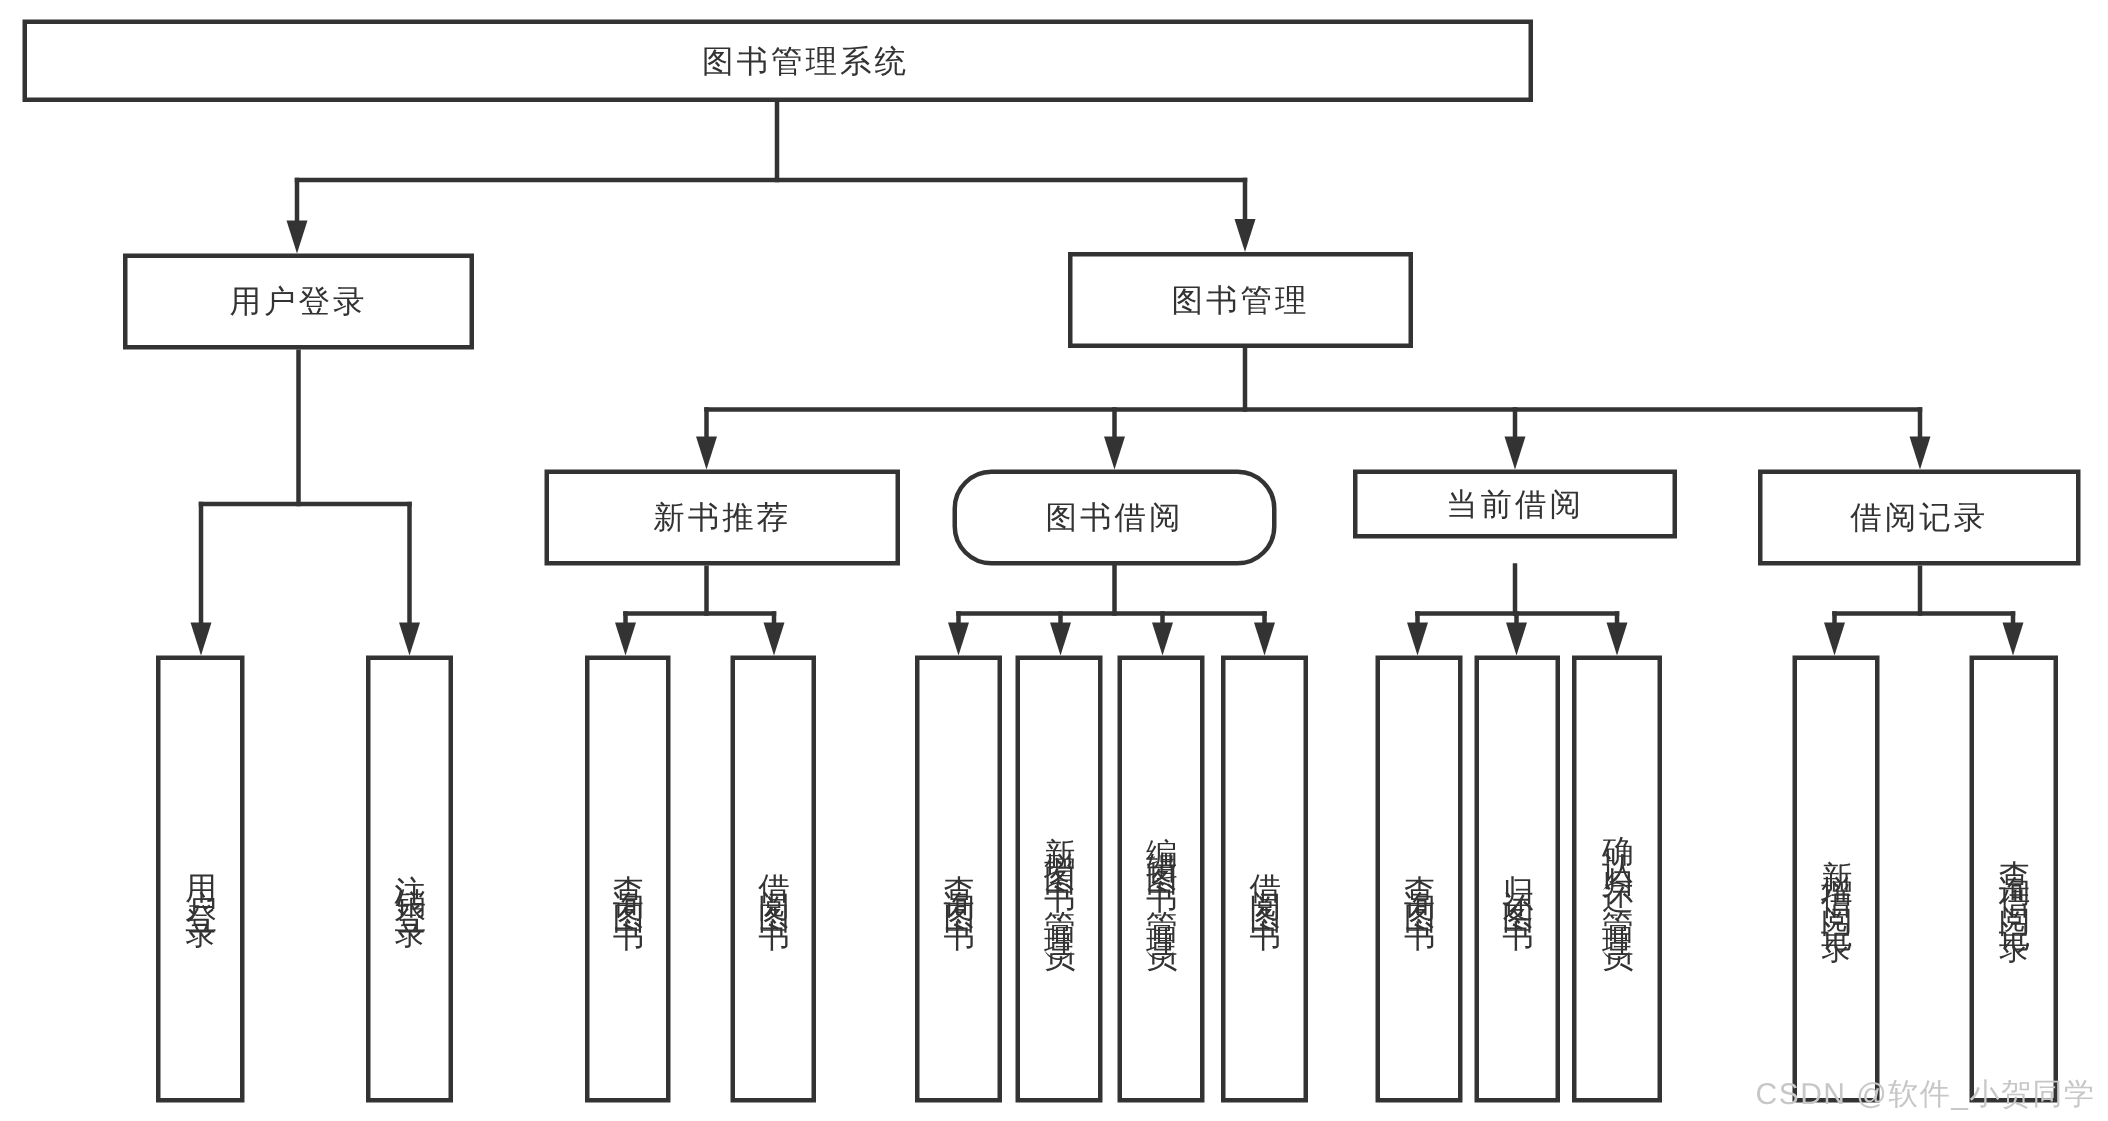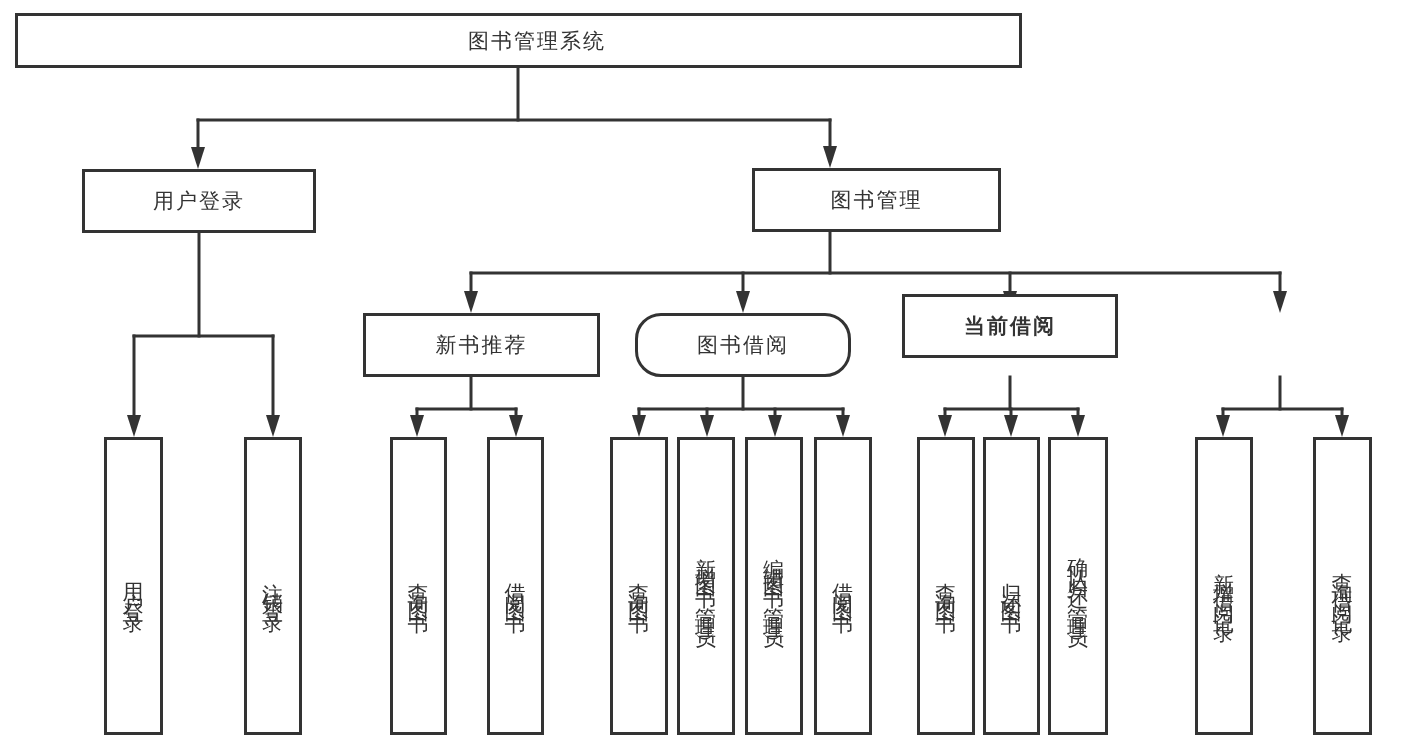--- a/index.html
+++ b/index.html
@@ -138,25 +138,26 @@
     <line x1="1223" y1="409" x2="1342" y2="409"></line>
     <line x1="1223" y1="409" x2="1223" y2="415"></line>
       <polygon points="1216,415 1230,415 1223,437"></polygon>
     <line x1="1342" y1="409" x2="1342" y2="415"></line>
       <polygon points="1335,415 1349,415 1342,437"></polygon>
   </svg>
 
   <div class="node" style="left:15px; top:13px; width:1007px; height:55px;padding-left:37px;">图书管理系统</div>
 
   <div class="node" style="left:82px; top:169px; width:234px; height:64px;">用户登录</div>
-  <div class="node" style="left:712px; top:168px; width:249px; height:64px;margin-left:40px;">图书管理</div>
+  <div class="node" style="left:712px; top:168px; width:230px; height:64px;">图书管理</div>
 
   <div class="node" style="left:363px; top:313px; width:237px; height:64px;">新书推荐</div>
   <div class="node" style="left:635px; top:313px; width:216px; height:64px;border-radius:26px;">图书借阅</div>
-  <div class="node" style="left:902px; top:294px; width:216px; height:64px;font-weight:bold;">当前借阅</div>
+  <div class="node" style="left:902px; top:313px; width:216px; height:46px;">当前借阅</div>
+  <div class="node" style="left:1172px; top:313px; width:215px; height:64px;">借阅记录</div>
 
   <div class="leaf" style="left:104px; width:59px;">
     <span>用户登录</span>
   </div>
   <div class="leaf" style="left:244px; width:58px;">
     <span>注销登录</span>
   </div>
   <div class="leaf" style="left:390px; width:57px;">
     <span>查询图书</span>
   </div>
@@ -184,14 +185,15 @@
   <div class="leaf" style="left:1048px; width:60px;">
     <span>确认归还（管理员）</span>
   </div>
   <div class="leaf" style="left:1195px; width:58px;">
     <span>新增借阅记录</span>
   </div>
   <div class="leaf" style="left:1313px; width:59px;">
     <span>查询借阅记录</span>
   </div>
 
+  <div class="watermark">CSDN @软件_小贺同学</div>
 
 </div>
 
 </body></html>

